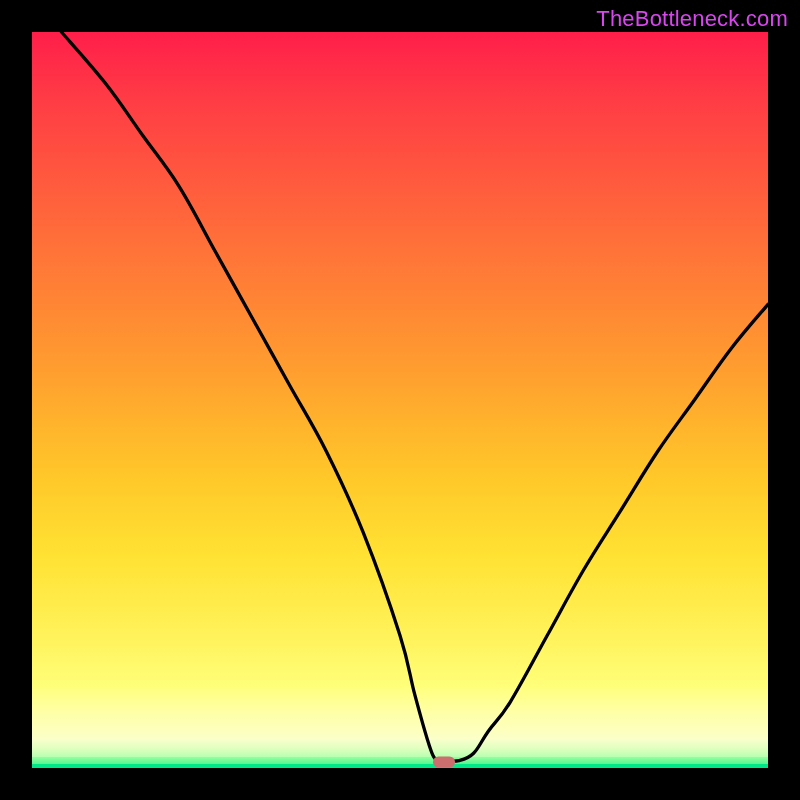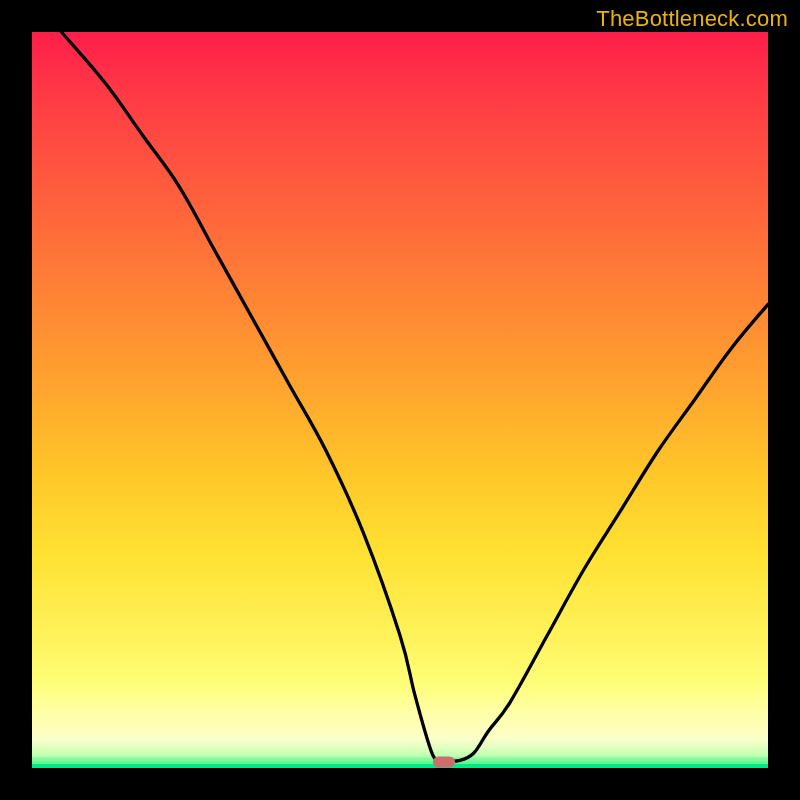--- a/index.html
+++ b/index.html
@@ -89,21 +89,21 @@
     border-radius: 6px;
     transform: translate(-50%, -50%);
     background: #CC6E6E;
   }
 
   
   .watermark {
     position: absolute;
     top: 6px;
     right: 12px;
-    color: #eab308;
+    color: #d946ef;
     font-size: 22px;
     font-weight: 500;
     letter-spacing: 0.2px;
     user-select: none;
   }
 </style>
 </head>
 <body>
 
 <div class="frame">

